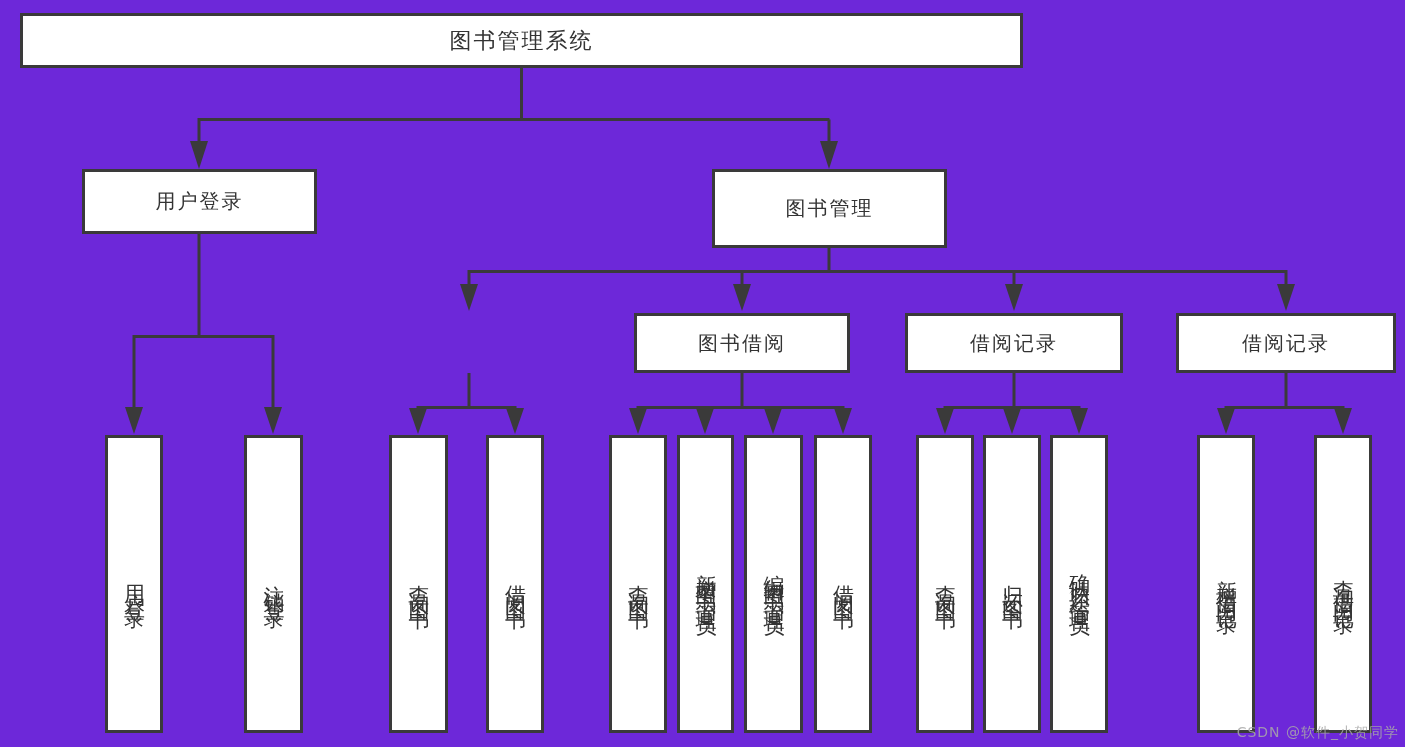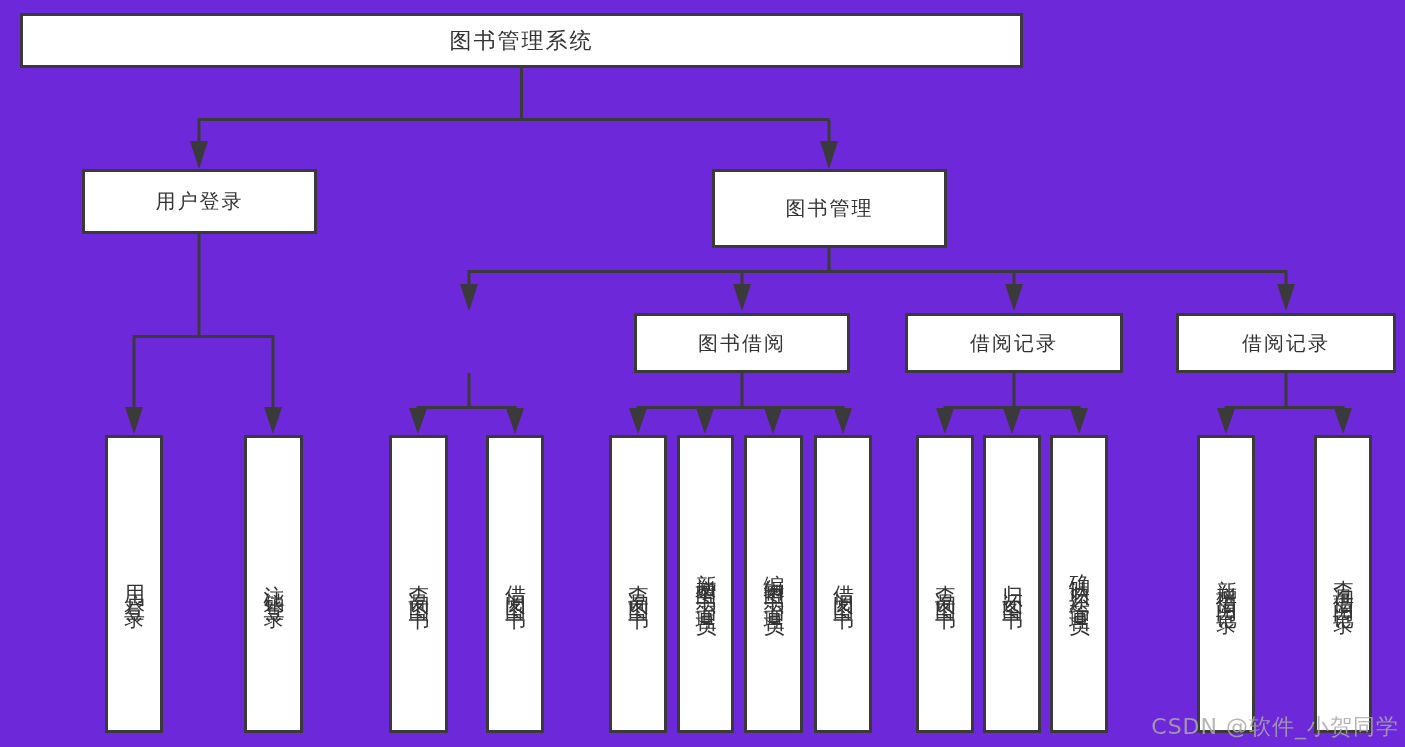--- a/index.html
+++ b/index.html
@@ -29,21 +29,21 @@
     writing-mode:vertical-rl;
     text-orientation:mixed;
     font-size:21px;
     letter-spacing:8px;
     line-height:1;
     white-space:normal;
   }
   .watermark {
     position:absolute;
     right:6px; bottom:5px;
-    font-size:22px;
+    font-size:14px;
     color:var(--watermark,#a9a9a9);
     opacity:0.85;
     letter-spacing:1px;
     z-index:3;
   }
 </style>
 </head>
 <body>
 
 <div class="canvas">

